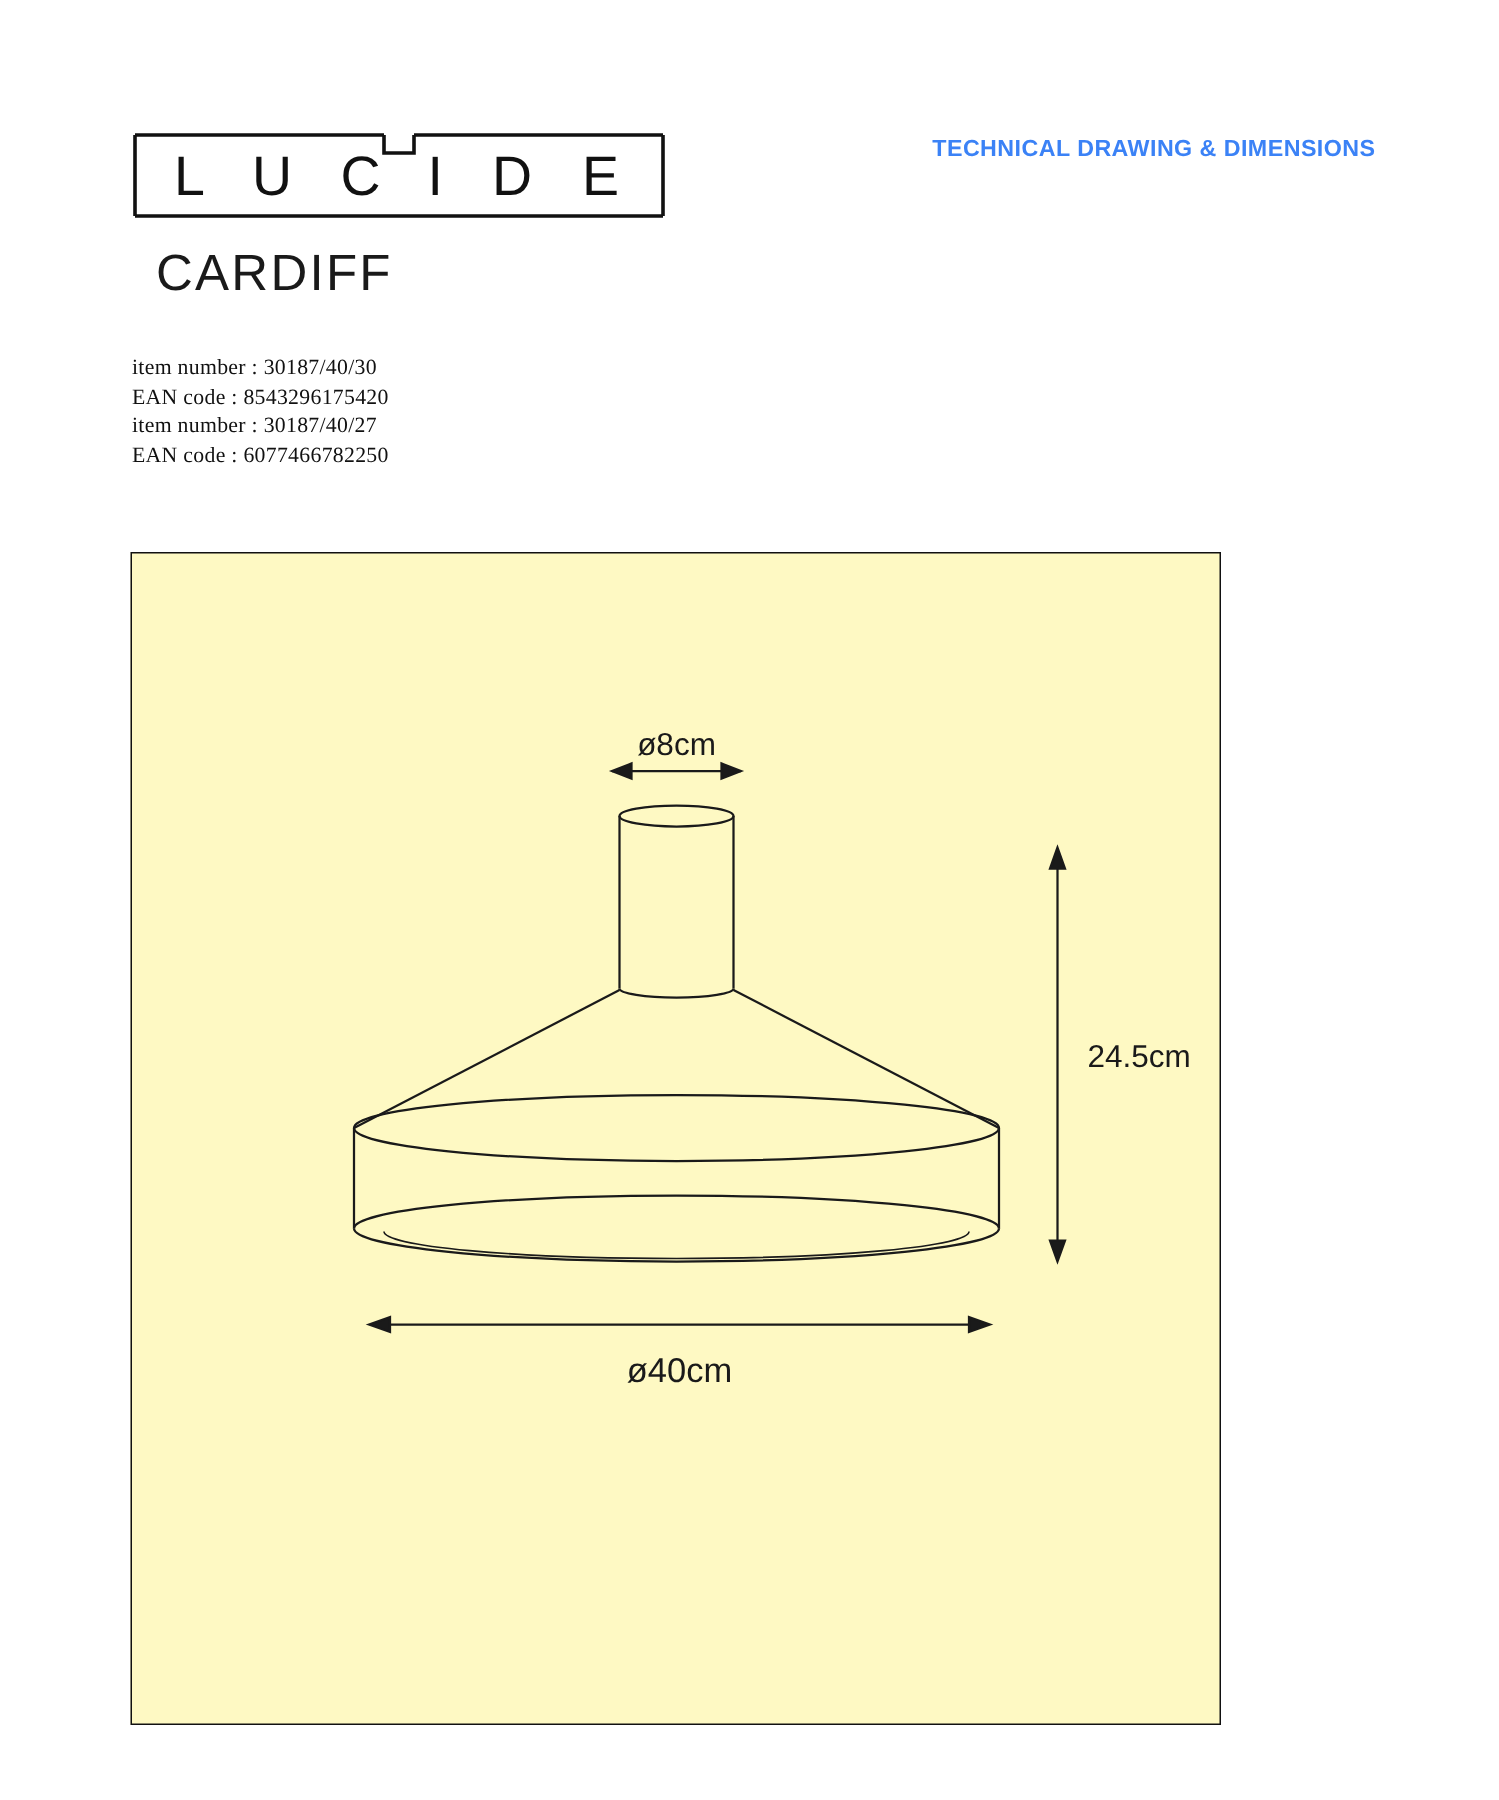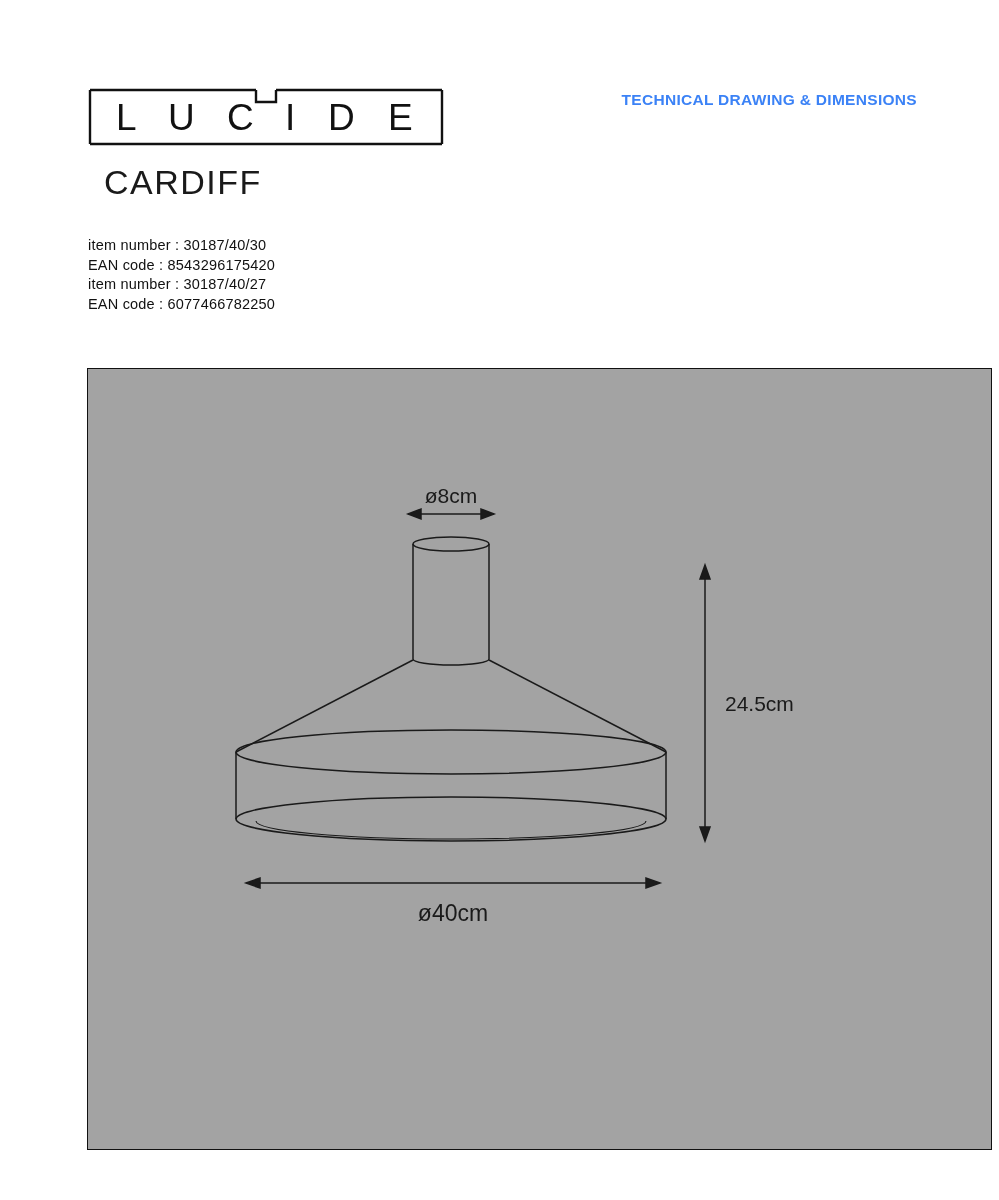--- a/index.html
+++ b/index.html
@@ -50,32 +50,32 @@
 
   .codes {
     position: absolute;
     left: 88px;
     top: 236px;
     font-size: 14.5px;
     line-height: 19.5px;
     color: #111;
     letter-spacing: 0.2px;
   }
-  .codes div { white-space: nowrap; }
+  .codes div { white-space: nowrap; font-family: Liberation Serif, serif; }
 
   
   .frame {
     position: absolute;
     left: 87px;
     top: 368px;
-    width: 905px;
+    width: 727px;
     height: 782px;
     border: 1.3px solid #111;
     box-sizing: border-box;
-    background: #a3a3a3;
+    background: #fef9c3;
   }
   .drawing {
     position: absolute;
     left: 0;
     top: 0;
   }
 </style>
 </head>
 <body>
 

